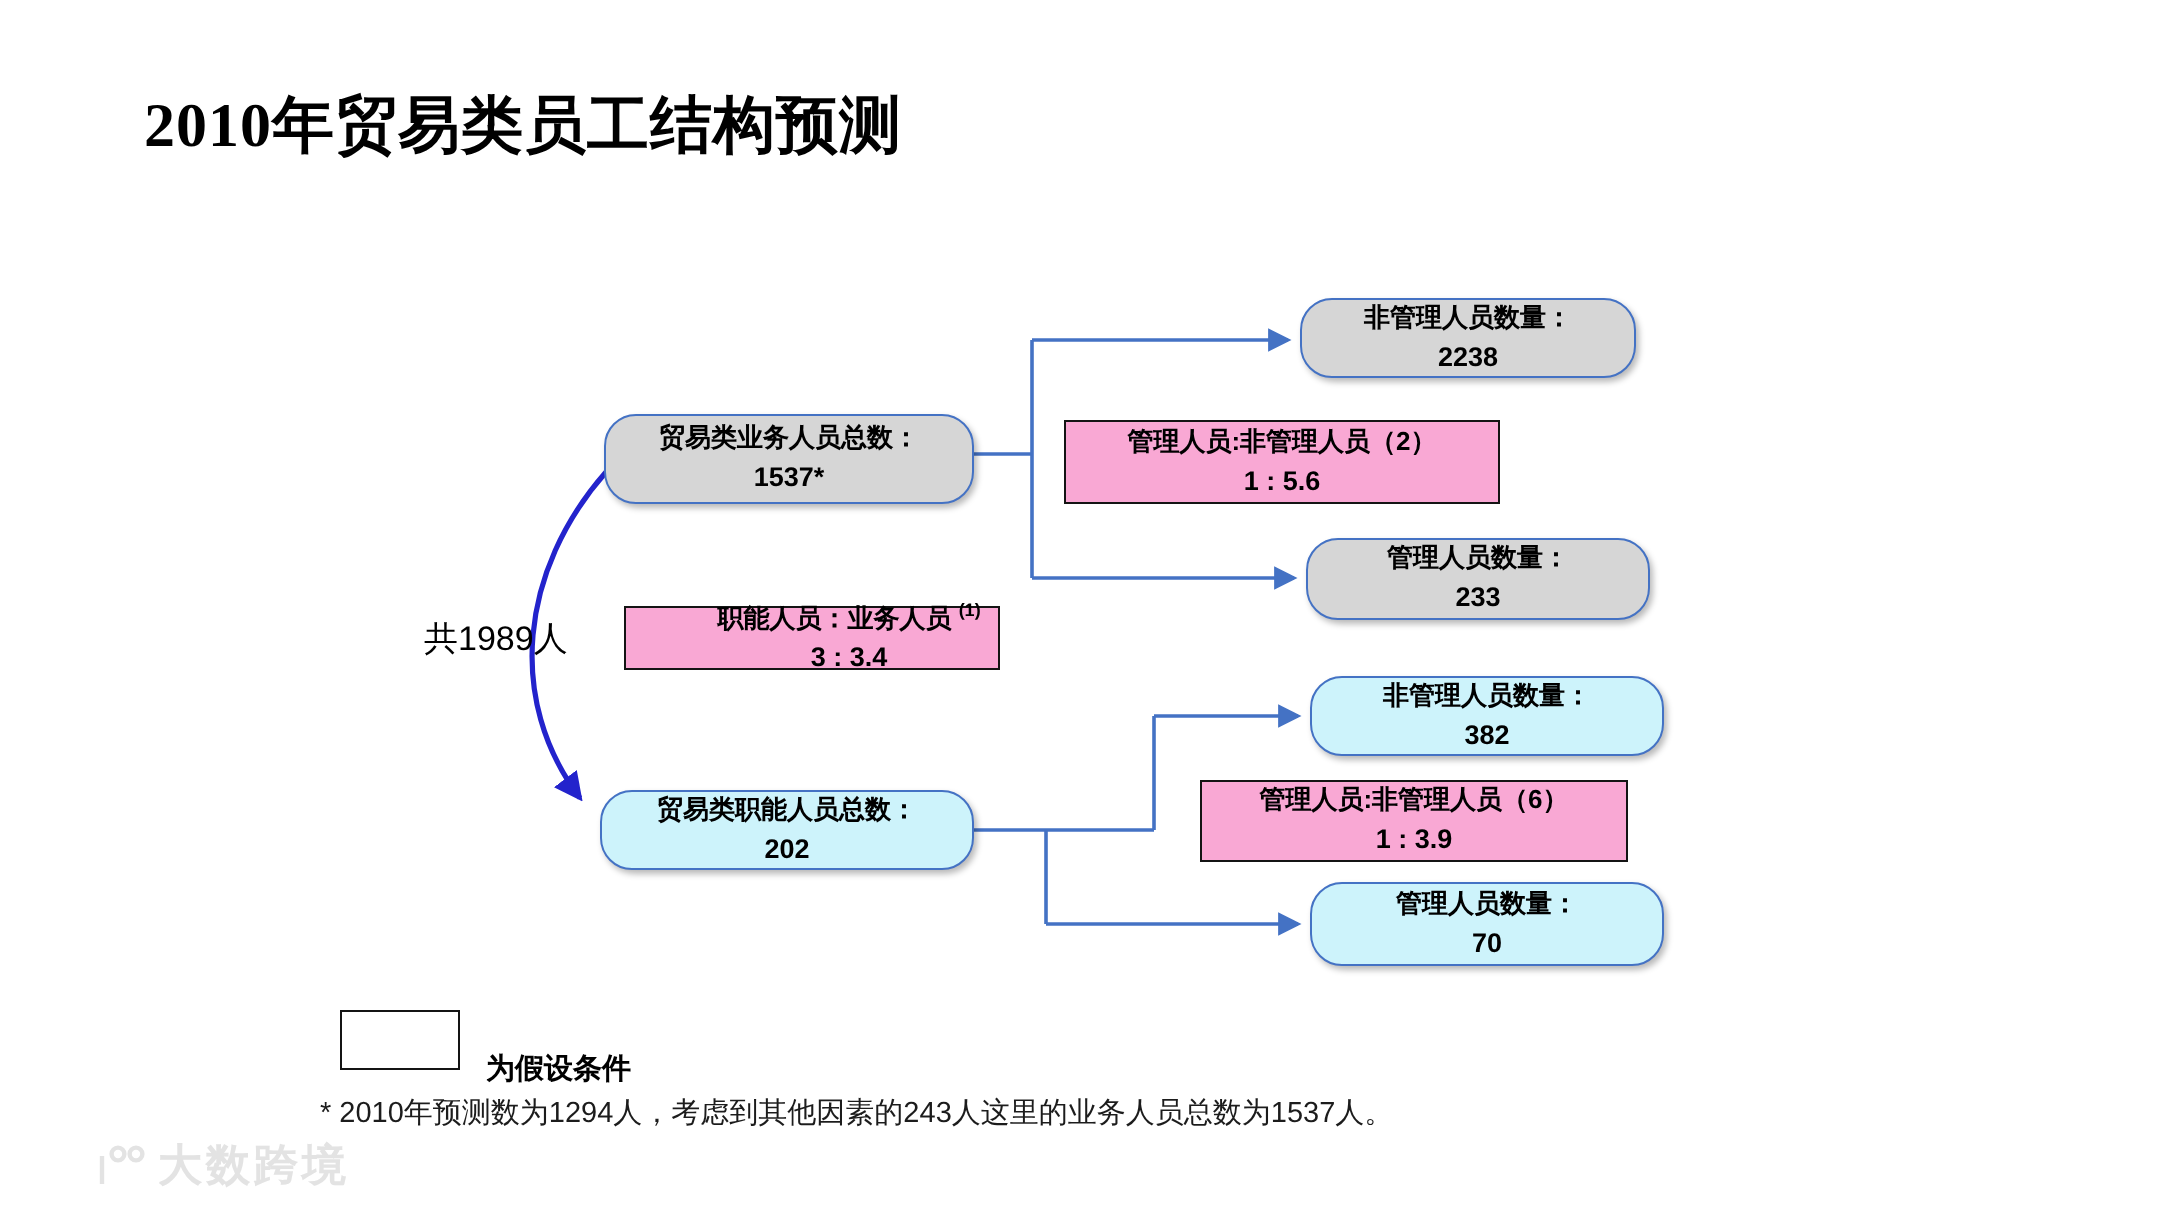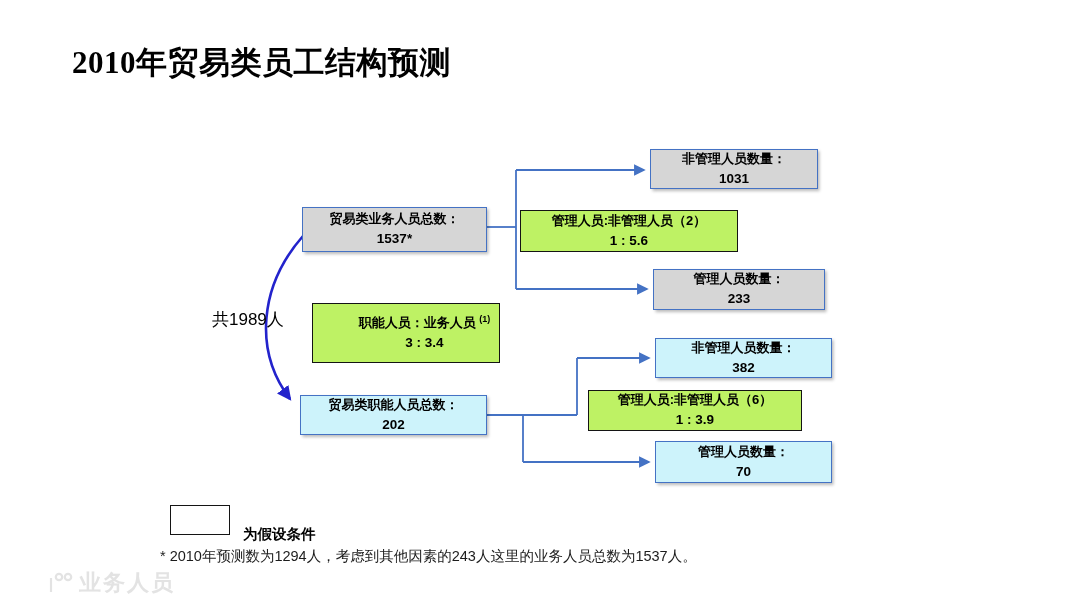--- a/index.html
+++ b/index.html
@@ -35,28 +35,29 @@
     flex-direction: column;
     justify-content: center;
     align-items: center;
     text-align: center;
     font-weight: 700;
     font-size: 13px;
     line-height: 1.45;
   }
   .node.rounded {
     border: 1.6px solid #4472c4;
-    border-radius: 0;
+    border-radius: 16px;
     box-shadow: 1.5px 2px 3px rgba(0,0,0,0.28);
   }
   .node.gray { background: #d6d6d6; }
   .node.cyan { background: #cdf3fb; }
   .node.plain {
     border: 1.6px solid #141414;
-    background: #bef264;
+    background: #f9a8d4;
+    margin-left: 12px;
   }
   .node .val { font-size: 13.5px; }
   .node sup { font-size: 9px; font-weight: 700; }
   .total-label {
     position: absolute;
     left: 212px;
     top: 308px;
     font-size: 17px;
     font-weight: 400;
   }
@@ -137,34 +138,34 @@
 
   <div class="total-label">共1989人</div>
 
   <div class="node rounded gray" style="left:302px; top:207px; width:185px; height:45px;">
     <div>贸易类业务人员总数：</div>
     <div class="val">1537*</div>
   </div>
 
   <div class="node rounded gray" style="left:650px; top:149px; width:168px; height:40px;">
     <div>非管理人员数量：</div>
-    <div class="val">1031</div>
+    <div class="val">2238</div>
   </div>
 
   <div class="node plain" style="left:520px; top:210px; width:218px; height:42px;">
     <div>管理人员:非管理人员（2）</div>
     <div class="val">1 : 5.6</div>
   </div>
 
   <div class="node rounded gray" style="left:653px; top:269px; width:172px; height:41px;">
     <div>管理人员数量：</div>
     <div class="val">233</div>
   </div>
 
-  <div class="node plain" style="left:312px; top:303px; width:188px; height:60px;padding-left:37px;">
+  <div class="node plain" style="left:300px; top:303px; width:188px; height:32px;padding-left:37px;">
     <div>
       <span>职能人员：业务人员</span>
       <sup>(1)</sup>
     </div>
     <div class="val">3 : 3.4</div>
   </div>
 
   <div class="node rounded cyan" style="left:300px; top:395px; width:187px; height:40px;">
     <div>贸易类职能人员总数：</div>
     <div class="val">202</div>
@@ -191,16 +192,16 @@
   <div class="footnote">* 2010年预测数为1294人，考虑到其他因素的243人这里的业务人员总数为1537人。</div>
 
   <div class="watermark">
     <svg width="30" height="26" viewBox="0 0 30 26">
       <g stroke="#e3e3e3" stroke-width="2.2" fill="none">
         <path d="M5 8 V 22"></path>
         <circle cx="13" cy="7" r="3.2"></circle>
         <circle cx="22" cy="7" r="3.2"></circle>
       </g>
     </svg>
-    <span>业务人员</span>
+    <span>大数跨境</span>
   </div>
 
 </div>
 
 </body></html>

